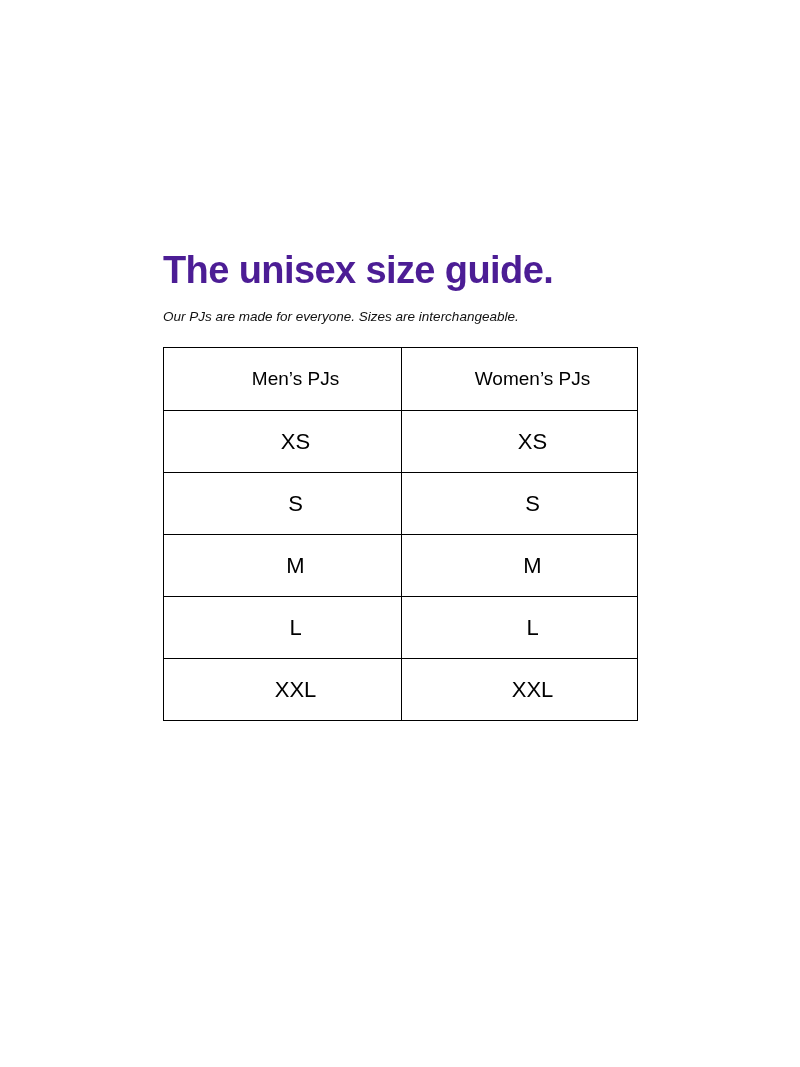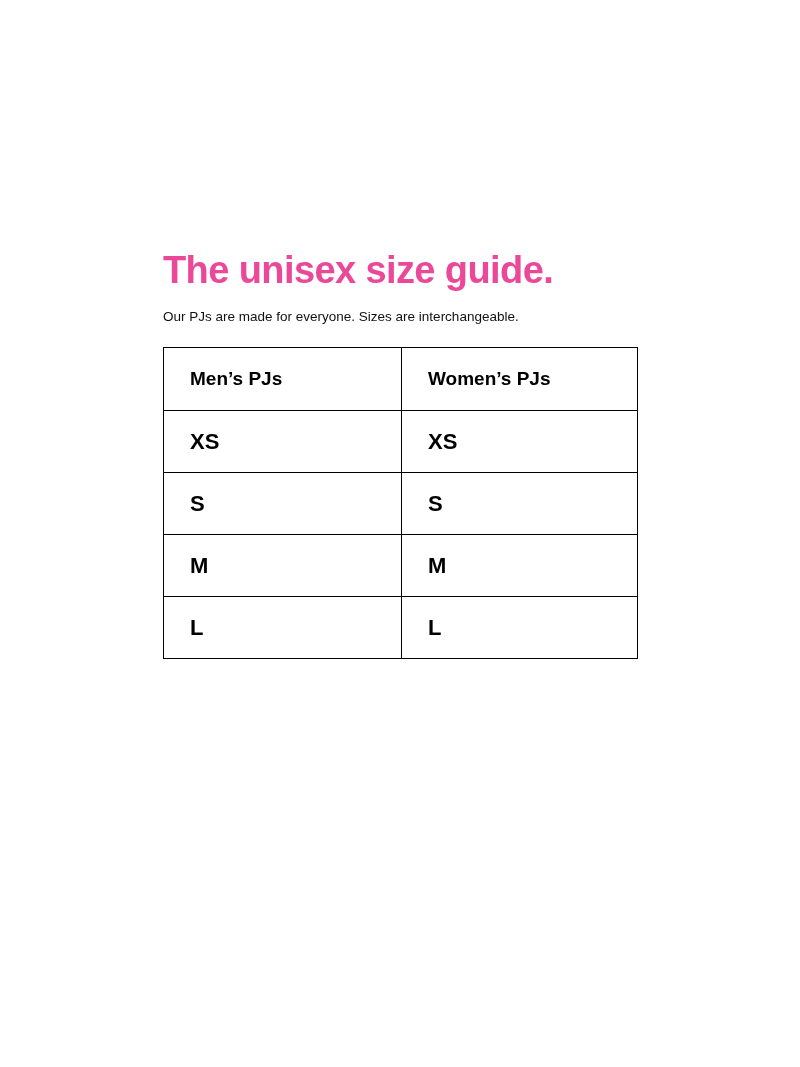--- a/index.html
+++ b/index.html
@@ -31,46 +31,47 @@
     top: 250px;
     width: 474px;
   }
 
   .guide-title {
     font-size: 38px;
     font-weight: bold;
     letter-spacing: -0.6px;
     line-height: 1.1;
     margin: 0 0 0 0;
-    color: #ec4899;
+    color: #4c1d95;
   }
 
   .guide-subtitle {
     font-size: 13.5px;
     font-weight: normal;
     line-height: 1.3;
     margin: 16px 0 0 0;
     color: #111111;
+    font-style: italic;
   }
 
   .size-table {
     margin-top: 22px;
     border-collapse: collapse;
     width: 474px;
     table-layout: fixed;
   }
 
   .size-table th,
   .size-table td {
     border: 1px solid #000000;
-    text-align: left;
+    text-align: center;
     vertical-align: middle;
     padding: 0 0 0 26px;
     height: 61px;
-    font-weight: bold;
+    font-weight: normal;
   }
 
   .size-table thead th {
     font-size: 19px;
     height: 62px;
   }
 
   .size-table tbody td {
     font-size: 22px;
   }
@@ -109,17 +110,21 @@
           <td>S</td>
         </tr>
         <tr>
           <td>M</td>
           <td>M</td>
         </tr>
         <tr>
           <td>L</td>
           <td>L</td>
         </tr>
+        <tr>
+          <td>XXL</td>
+          <td>XXL</td>
+        </tr>
       </tbody>
     </table>
 
   </div>
 </div>
 
 </body></html>

